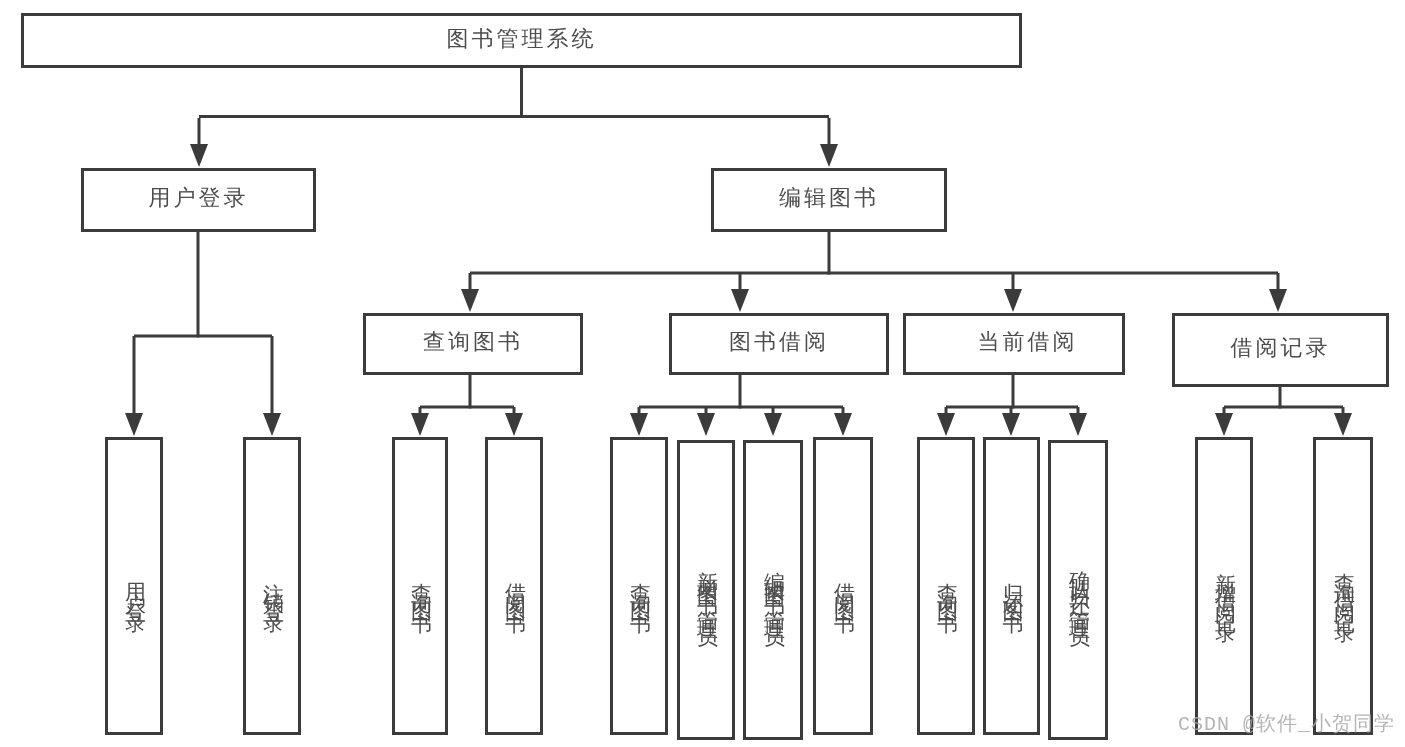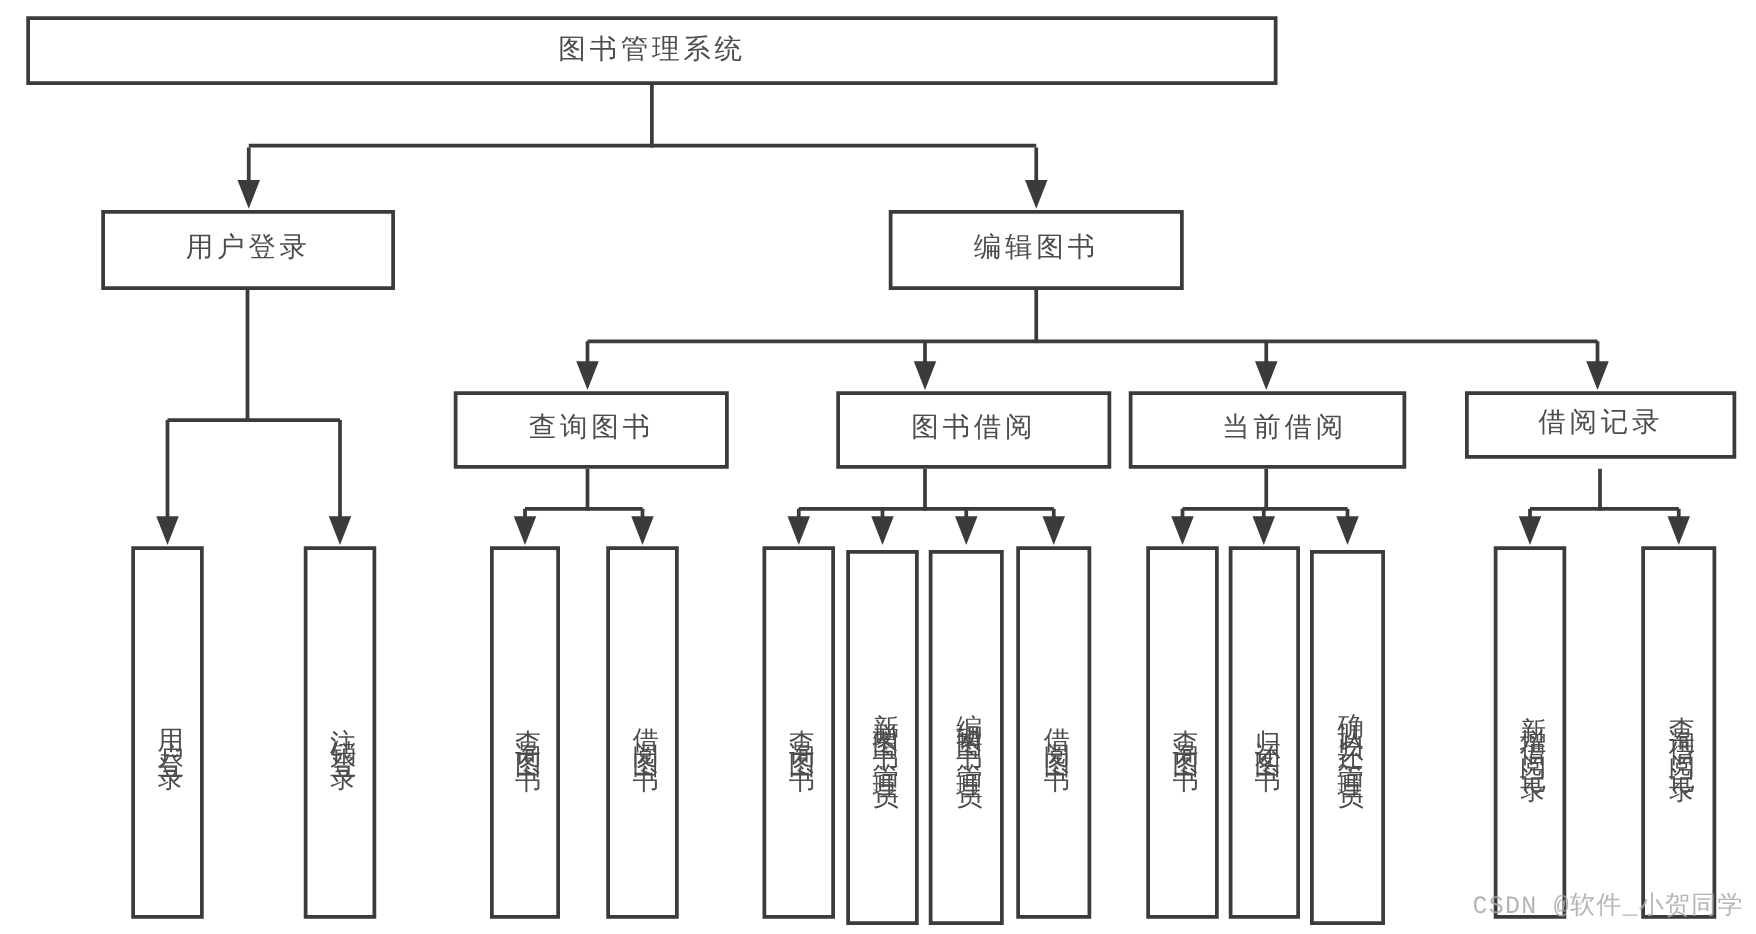--- a/index.html
+++ b/index.html
@@ -123,21 +123,21 @@
   </svg>
 
   <div class="box hbox" style="left:21px;top:13px;width:1001px;height:55px;">图书管理系统</div>
 
   <div class="box hbox" style="left:81px;top:168px;width:235px;height:64px;">用户登录</div>
   <div class="box hbox" style="left:711px;top:168px;width:236px;height:64px;">编辑图书</div>
 
   <div class="box hbox" style="left:363px;top:313px;width:220px;height:62px;">查询图书</div>
   <div class="box hbox" style="left:633px;top:313px;width:220px;height:62px;margin-left:36px;">图书借阅</div>
   <div class="box hbox" style="left:903px;top:313px;width:222px;height:62px;padding-left:27px;">当前借阅</div>
-  <div class="box hbox" style="left:1172px;top:313px;width:217px;height:54px;">借阅记录</div>
+  <div class="box hbox" style="left:1172px;top:313px;width:217px;height:74px;">借阅记录</div>
 
   <div class="box vbox" style="left:105px;top:437px;width:58px;height:298px;">用户登录</div>
   <div class="box vbox" style="left:243px;top:437px;width:58px;height:298px;">注销登录</div>
 
   <div class="box vbox" style="left:392px;top:437px;width:56px;height:298px;">查询图书</div>
   <div class="box vbox" style="left:485px;top:437px;width:58px;height:298px;">借阅图书</div>
 
   <div class="box vbox" style="left:610px;top:437px;width:58px;height:298px;">查询图书</div>
   <div class="box vbox long" style="left:677px;top:440px;width:58px;height:300px;">新增图书（管理员）</div>
   <div class="box vbox long" style="left:743px;top:440px;width:60px;height:300px;">编辑图书（管理员）</div>

